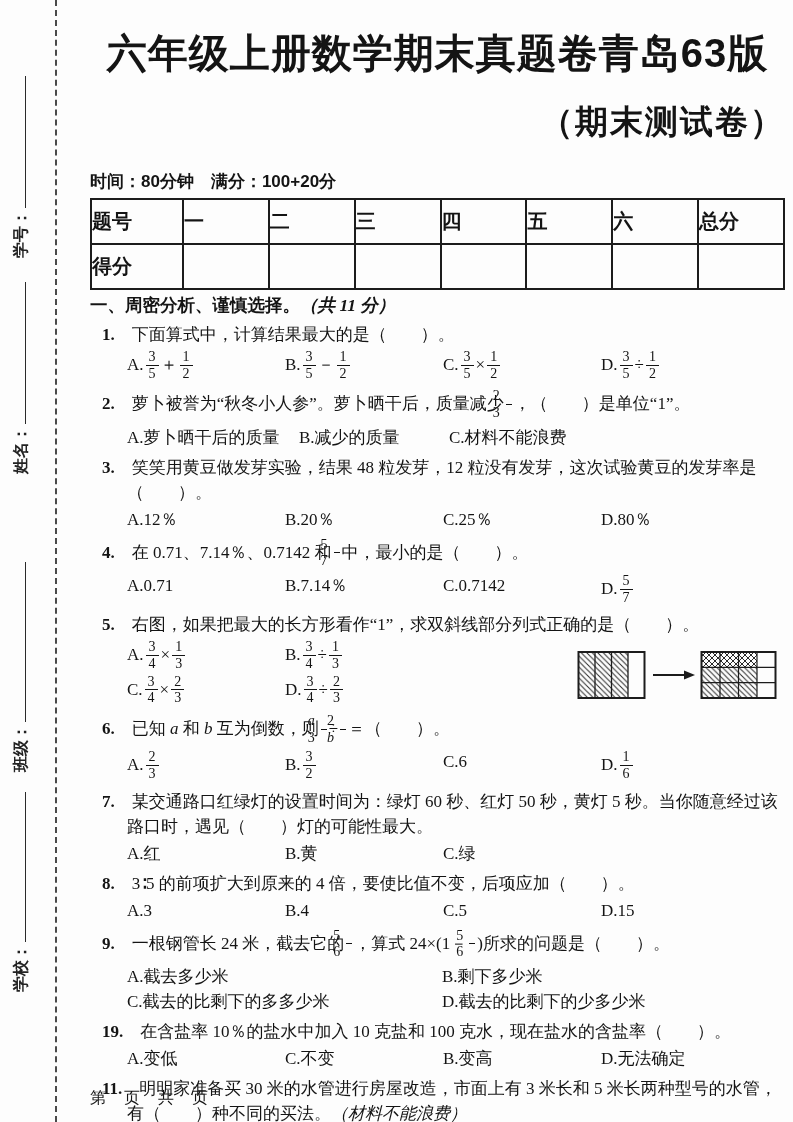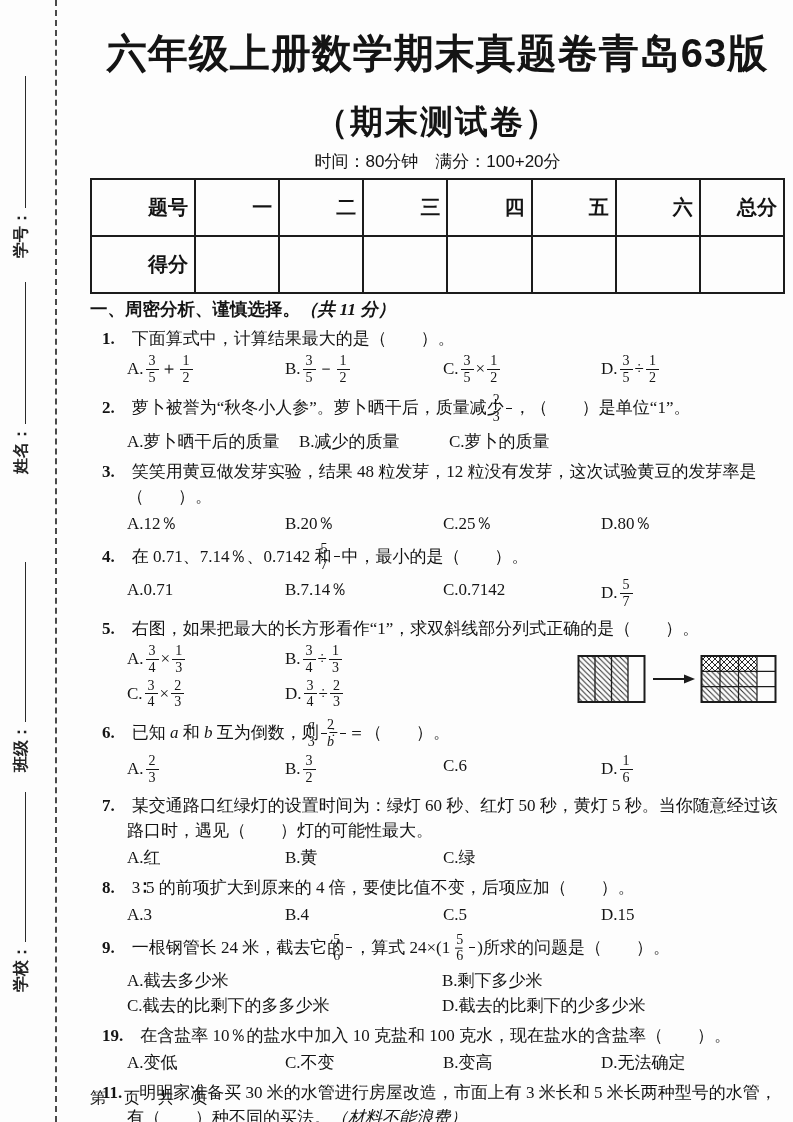--- a/index.html
+++ b/index.html
@@ -10,27 +10,27 @@
             align-items:center;height:24px;font-weight:bold;font-size:16px;
             font-family:"Liberation Sans","DejaVu Sans",sans-serif;color:#222;white-space:nowrap}
   .sb-line{flex:1;border-bottom:1.6px solid #2a2a2a;height:.55em;margin-left:2px}
   .sb-0{top:258px;left:9px;width:182px}
   .sb-1{top:474px;left:9px;width:192px}
   .sb-2{top:772px;left:9px;width:210px}
   .sb-3{top:992px;left:9px;width:200px}
   .content{position:absolute;left:90px;top:0;width:695px}
   .title{margin:26px 0 12px;text-align:center;font-size:40px;font-weight:bold;letter-spacing:1px;
          font-family:"Liberation Sans","DejaVu Sans",sans-serif;white-space:nowrap}
-  .subtitle{margin:19px 0 0;text-align:center;font-size:33px;font-weight:bold;letter-spacing:2px;
+  .subtitle{margin:19px 0 0;text-align:right;font-size:33px;font-weight:bold;letter-spacing:2px;
             font-family:Liberation Mono, monospace}
-  .meta{margin-top:5px;text-align:center;font-size:17px;font-weight:normal;
+  .meta{margin-top:25px;text-align:left;font-size:17px;font-weight:bold;
         font-family:"Liberation Sans","DejaVu Sans",sans-serif}
   table.score{width:100%;border-collapse:collapse;margin-top:5px;table-layout:fixed}
-  table.score td{border:2px solid #1c1c1c;height:43px;text-align:right;font-size:20px;
-                 font-weight:bold;padding:6px}
+  table.score td{border:2px solid #1c1c1c;height:43px;text-align:left;font-size:20px;
+                 font-weight:bold;padding:0}
   .section-head{margin-top:3px;font-size:17.5px;font-weight:bold}
   .q{margin-top:5px}
   .q-line{padding-left:37px;text-indent:-25px;font-size:17px;line-height:25px}
   .qnum{font-weight:bold}
   .opts{display:grid;margin-left:37px;font-size:17px;line-height:25px;margin-top:2px}
   .g4{grid-template-columns:158px 158px 158px 1fr}
   .g2{grid-template-columns:315px 1fr}
   .gq2{grid-template-columns:172px 150px 1fr}
   .gq5{grid-template-columns:158px 172px;width:330px}
   .q5wrap{position:relative}
@@ -131,21 +131,21 @@
         </div>
       </div>
       <div class="q">
         <div class="q-line"><b class="qnum">2.</b>　萝卜被誉为“秋冬小人参”。萝卜晒干后，质量减少<span class="frac">
             <span class="fn">2</span>
             <span class="fd">3</span>
           </span>，（　　）是单位“1”。</div>
         <div class="opts gq2">
           <span class="opt">A.萝卜晒干后的质量</span>
           <span class="opt">B.减少的质量</span>
-          <span class="opt">C.萝卜的质量</span>
+          <span class="opt">C.材料不能浪费</span>
         </div>
       </div>
       <div class="q">
         <div class="q-line"><b class="qnum">3.</b>　笑笑用黄豆做发芽实验，结果 48 粒发芽，12 粒没有发芽，这次试验黄豆的发芽率是（　　）。</div>
         <div class="opts g4">
           <span class="opt">A.12％</span>
           <span class="opt">B.20％</span>
           <span class="opt">C.25％</span>
           <span class="opt">D.80％</span>
         </div>

